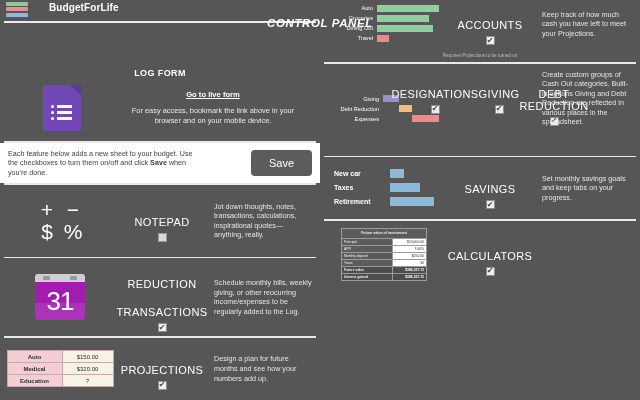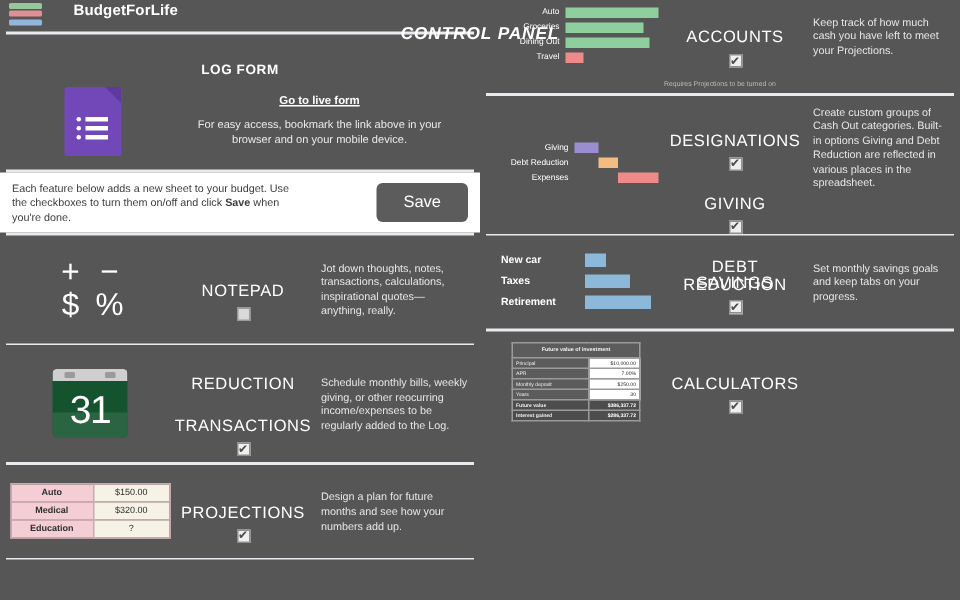--- a/index.html
+++ b/index.html
@@ -53,21 +53,21 @@
     padding:6px 8px;box-sizing:border-box;margin:0;
   }
   .save-text{font-size:7.2px;line-height:9.6px;max-width:190px;color:#3d3d3d;}
   .save-text b{font-weight:bold;}
   .save-btn{
     background:#5c5c5c;color:#ffffff;border:0;border-radius:4px;
     padding:7px 18px;font-size:11px;font-family:inherit;cursor:pointer;
   }
 
   
-  .logform{padding:16px 6px 8px 6px;text-align:center;}
+  .logform{padding:4px 6px 8px 6px;text-align:center;margin-top:39px;}
   .logform h2{margin:2px 0 5px 0;font-size:9px;font-weight:bold;letter-spacing:.4px;color:#fff;}
   .logform .lf-body{display:flex;align-items:flex-start;}
   .lf-icon{flex:0 0 112px;display:flex;justify-content:center;padding-top:2px;}
   .lf-copy{flex:1;text-align:center;padding-right:6px;}
   .lf-copy p{margin:0 0 7px 0;font-size:7.4px;line-height:10px;color:#eaeaea;}
   .lf-link{font-size:7.6px;font-weight:bold;color:#ffffff;text-decoration:underline;display:inline-block;margin-bottom:7px;cursor:pointer;}
 
   
   .gform{width:38px;height:46px;position:relative;}
   .gform .page{position:absolute;inset:0;background:#7248b9;border-radius:2px;}
@@ -77,21 +77,21 @@
   .gform .lines i{display:flex;align-items:center;gap:3px;}
   .gform .lines i em{display:block;width:3px;height:3px;background:#fff;border-radius:50%;}
   .gform .lines i b{display:block;width:15px;height:3px;background:#fff;}
 
   
   .notepad-ico{display:grid;grid-template-columns:repeat(2,26px);grid-template-rows:repeat(2,22px);
     align-items:center;justify-items:center;color:#fff;}
   .notepad-ico span{font-size:21px;line-height:21px;font-weight:normal;}
 
   
-  .cal{width:50px;height:46px;position:relative;border-radius:3px;overflow:hidden;background:#14532d;}
+  .cal{width:50px;height:46px;position:relative;border-radius:3px;overflow:hidden;background:#a21caf;}
   .cal .top{height:8px;background:#cfcfcf;position:relative;}
   .cal .top i{position:absolute;top:2px;width:7px;height:4px;background:#9a9a9a;border-radius:1px;}
   .cal .top i.a{left:8px;} .cal .top i.b{right:8px;}
   .cal .num{position:absolute;top:8px;left:0;right:0;bottom:0;display:flex;align-items:center;justify-content:center;
     font-size:26px;color:#ffffff;letter-spacing:-1px;}
   .cal .shade{position:absolute;left:0;right:0;bottom:0;height:17px;background:rgba(255,255,255,.1);}
 
   
   .proj-tbl{border-collapse:collapse;font-size:6px;}
   .proj-tbl td{border:1px solid #c9a9ad;padding:1.5px 4px;height:8px;}
@@ -306,21 +306,21 @@
               <div style="width:16px"></div>
               <div class="bar" style="width:13px;background:#f3bd81"></div>
             </div>
           <div class="brow">
               <div class="blab" style="width:50px">Expenses</div>
               <div style="width:29px"></div>
               <div class="bar" style="width:27px;background:#ef8a8a"></div>
             </div>
         </div>
       </div>
-      <div class="cell-mid" style="display:flex;flex-direction:column;justify-content:flex-start;padding:2px 0">
+      <div class="cell-mid" style="display:flex;justify-content:center;padding:2px 0">
         <div>
           <div class="feat-title">DESIGNATIONS</div>
           <div class="checkbox">
               <span>✔</span>
             </div>
         </div>
         <div>
           <div class="feat-title">GIVING</div>
           <div class="checkbox">
               <span>✔</span>

